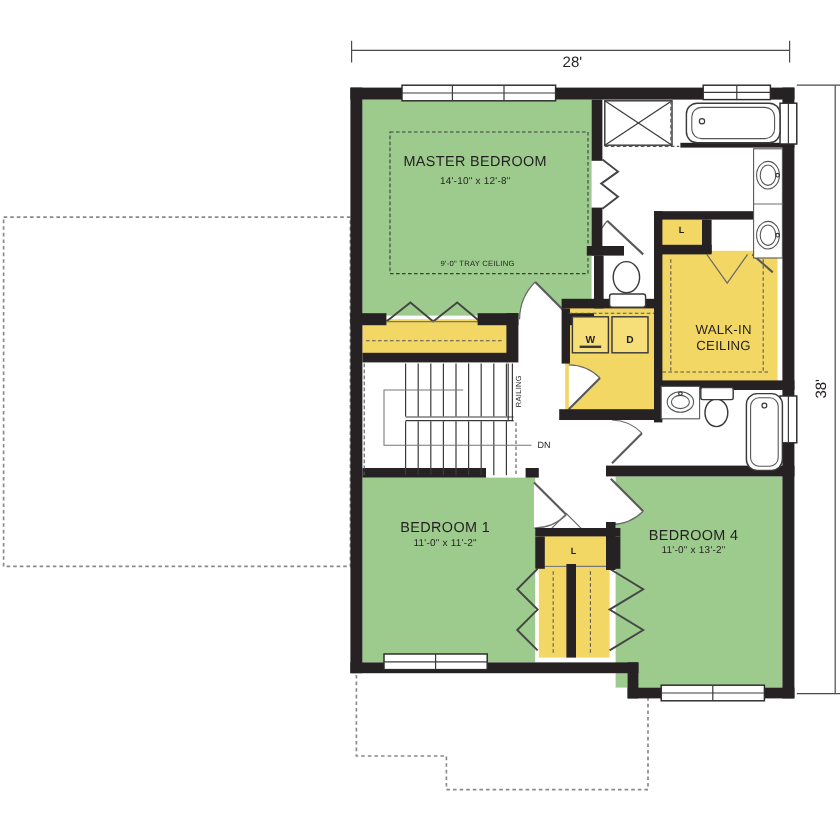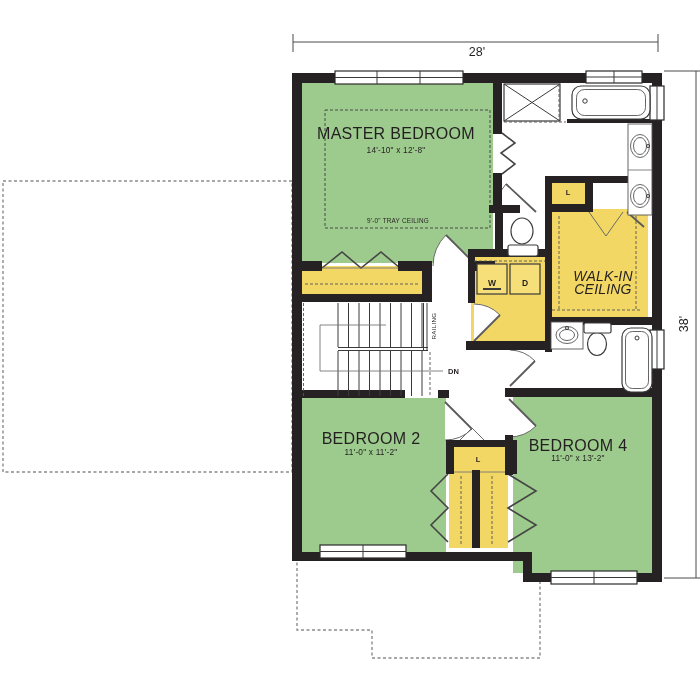--- a/index.html
+++ b/index.html
@@ -26,27 +26,27 @@
   .tray{stroke:#3c3c3c;stroke-width:0.9;fill:none;stroke-dasharray:3 2;}
   .door{stroke:#6a6a6a;stroke-width:1;fill:none;}
   .leaf{stroke:#5a5a5a;stroke-width:1.8;fill:none;}
   .wedge{fill:#ffffff;}
   .zig{stroke:#454545;stroke-width:1.6;fill:none;stroke-linejoin:miter;}
   .wdbox{fill:#f6df79;stroke:#3a3a3a;stroke-width:1.2;}
   .dim{stroke:var(--dimension-gray);stroke-width:1;fill:none;}
   
   .lbl{position:absolute;transform:translate(-50%,-50%);white-space:nowrap;
        text-align:center;color:#231f20;}
-  .room-name{font-size:16px;letter-spacing:.3px;}
+  .room-name{font-size:12px;letter-spacing:.3px;}
   .room-size{font-size:8.3px;letter-spacing:.2px;}
   .tray-note{font-size:6.4px;letter-spacing:.2px;}
-  .ww{font-size:14px;line-height:12.5px;letter-spacing:.2px;font-style:italic;}
+  .ww{font-size:11px;line-height:12.5px;letter-spacing:.2px;}
   .tiny-bold{font-size:8.5px;font-weight:bold;}
   .linen{font-size:7.5px;font-weight:bold;}
-  .dn{font-size:7.5px;transform:translate(0,-50%);font-weight:bold;}
+  .dn{font-size:7.5px;transform:translate(0,-50%);}
   .railing{font-size:6.2px;transform:translate(-50%,-50%) rotate(-90deg);letter-spacing:.3px;}
   .dim-lbl{font-size:12.5px;}
   .dim-lbl.v{transform:translate(-50%,-50%) rotate(-90deg);}
 </style>
 </head>
 <body>
 
 <div class="canvas">
 
 <svg class="plan-svg" width="700" height="700" viewBox="0 0 700 700">
@@ -261,21 +261,21 @@
 
 <div class="lbl room-name" style="left:396px;top:134px">MASTER BEDROOM</div>
 <div class="lbl room-size" style="left:396px;top:150px">14'-10" x 12'-8"</div>
 <div class="lbl tray-note" style="left:398px;top:220px">9'-0" TRAY CEILING</div>
 
 <div class="lbl ww" style="left:603px;top:282px">
   <div>WALK-IN</div>
   <div>CEILING</div>
 </div>
 
-<div class="lbl room-name" style="left:371px;top:439px">BEDROOM 2</div>
+<div class="lbl room-name" style="left:371px;top:439px">BEDROOM 1</div>
 <div class="lbl room-size" style="left:371px;top:452px">11'-0" x 11'-2"</div>
 <div class="lbl room-name" style="left:578px;top:446px">BEDROOM 4</div>
 <div class="lbl room-size" style="left:578px;top:458px">11'-0" x 13'-2"</div>
 
 <div class="lbl tiny-bold" style="left:492px;top:283px">W</div>
 <div class="lbl tiny-bold" style="left:525px;top:283px">D</div>
 <div class="lbl linen" style="left:568px;top:192px">L</div>
 <div class="lbl linen" style="left:478px;top:459px">L</div>
 <div class="lbl dn" style="left:448px;top:371px">DN</div>
 <div class="lbl railing" style="left:433px;top:326px">RAILING</div>

